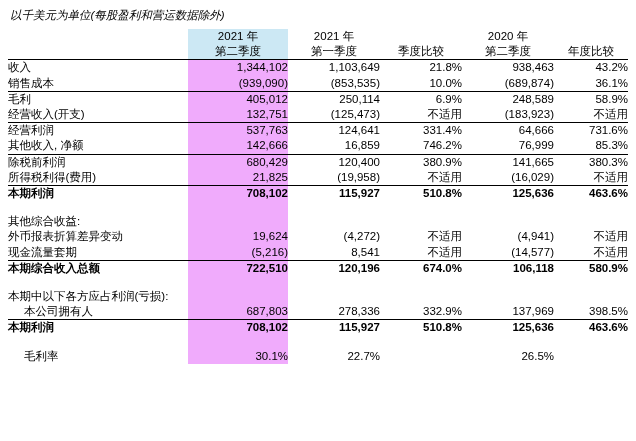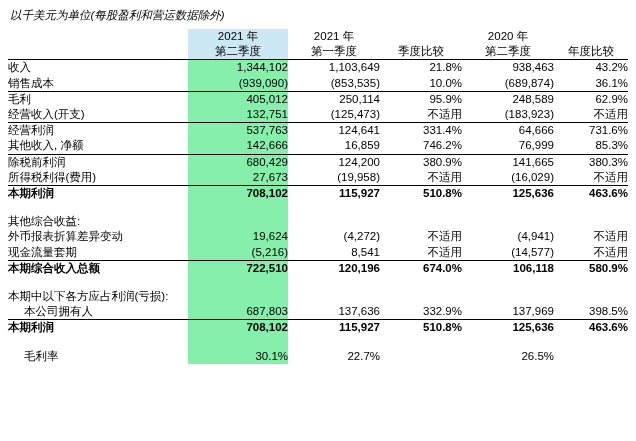--- a/index.html
+++ b/index.html
@@ -74,21 +74,21 @@
     margin-left: 44px;
   }
   td.label.indent {
     padding-left: 16px;
   }
   td.num {
     text-align: right;
     padding-right: 5px;
   }
   td.hl {
-    background: #86efac;
+    background: #f0abfc;
   }
   tr.bold td { font-weight: bold; }
   tr.topline td { border-top: 1.1px solid #000; }
   tr.spacer td {
     height: 13px;
     line-height: 13px;
     font-size: 5px;
   }
   tr.thin td { height: 15px; }
 </style>
@@ -147,23 +147,23 @@
           <td class="num hl">(939,090)</td>
           <td class="num">(853,535)</td>
           <td class="num">10.0%</td>
           <td class="num">(689,874)</td>
           <td class="num">36.1%</td>
         </tr>
         <tr class="thin topline">
           <td class="label">毛利</td>
           <td class="num hl">405,012</td>
           <td class="num">250,114</td>
-          <td class="num">95.9%</td>
+          <td class="num">6.9%</td>
           <td class="num">248,589</td>
-          <td class="num">62.9%</td>
+          <td class="num">58.9%</td>
         </tr>
         <tr class="thin">
           <td class="label">经营收入(开支)</td>
           <td class="num hl">132,751</td>
           <td class="num">(125,473)</td>
           <td class="num">不适用</td>
           <td class="num">(183,923)</td>
           <td class="num">不适用</td>
         </tr>
         <tr class="thin topline">
@@ -178,28 +178,28 @@
           <td class="label">其他收入, 净额</td>
           <td class="num hl">142,666</td>
           <td class="num">16,859</td>
           <td class="num">746.2%</td>
           <td class="num">76,999</td>
           <td class="num">85.3%</td>
         </tr>
         <tr class="thin topline">
           <td class="label">除税前利润</td>
           <td class="num hl">680,429</td>
-          <td class="num">124,200</td>
+          <td class="num">120,400</td>
           <td class="num">380.9%</td>
           <td class="num">141,665</td>
           <td class="num">380.3%</td>
         </tr>
         <tr class="thin">
           <td class="label">所得税利得(费用)</td>
-          <td class="num hl">27,673</td>
+          <td class="num hl">21,825</td>
           <td class="num">(19,958)</td>
           <td class="num">不适用</td>
           <td class="num">(16,029)</td>
           <td class="num">不适用</td>
         </tr>
         <tr class="thin bold topline">
           <td class="label">本期利润</td>
           <td class="num hl">708,102</td>
           <td class="num">115,927</td>
           <td class="num">510.8%</td>
@@ -258,21 +258,21 @@
           <td class="label">本期中以下各方应占利润(亏损):</td>
           <td class="num hl"></td>
           <td class="num"></td>
           <td class="num"></td>
           <td class="num"></td>
           <td class="num"></td>
         </tr>
         <tr class="thin">
           <td class="label indent">本公司拥有人</td>
           <td class="num hl">687,803</td>
-          <td class="num">137,636</td>
+          <td class="num">278,336</td>
           <td class="num">332.9%</td>
           <td class="num">137,969</td>
           <td class="num">398.5%</td>
         </tr>
         <tr class="thin bold topline">
           <td class="label">本期利润</td>
           <td class="num hl">708,102</td>
           <td class="num">115,927</td>
           <td class="num">510.8%</td>
           <td class="num">125,636</td>

